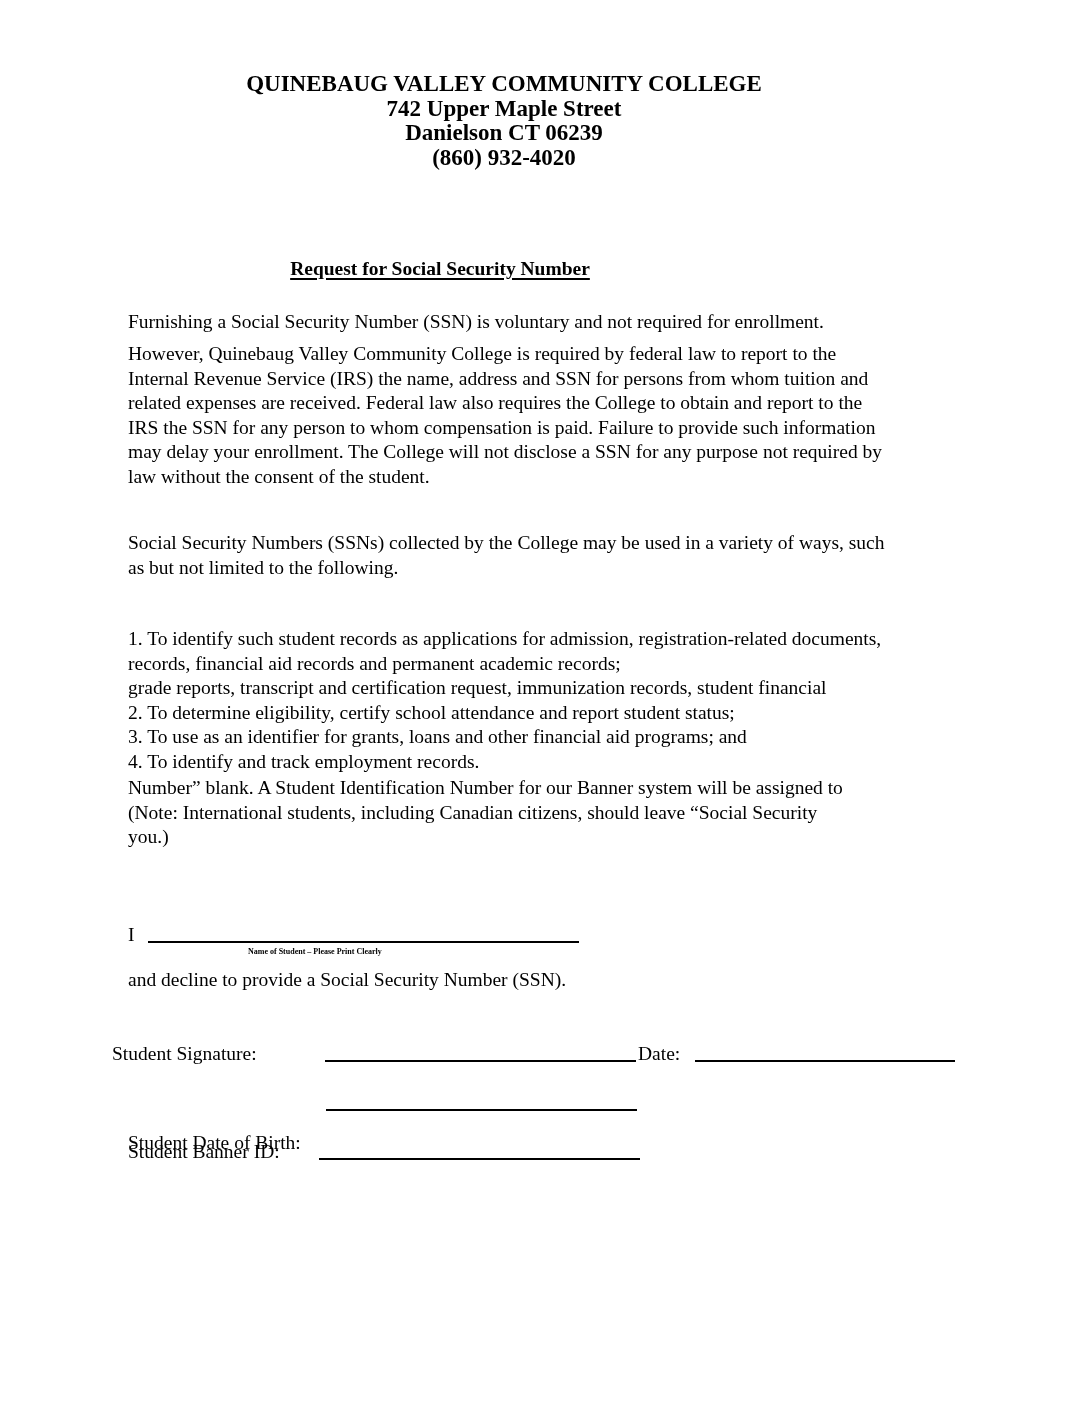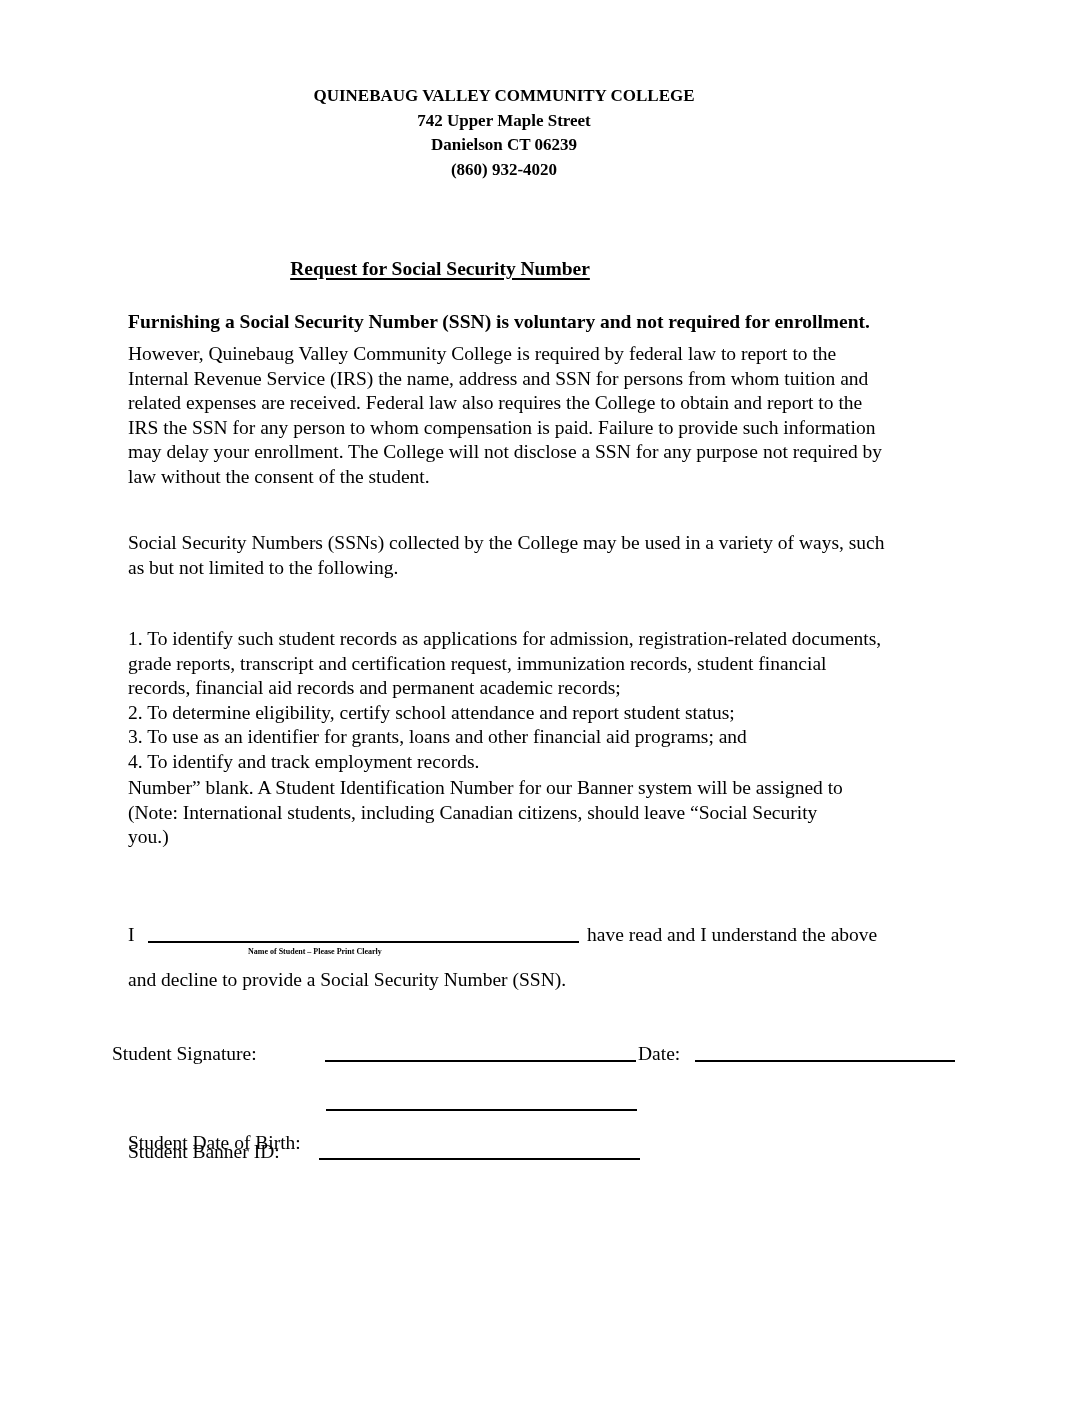--- a/index.html
+++ b/index.html
@@ -17,25 +17,25 @@
     }
     .page {
       position: absolute;
       left: 0; top: 0;
       width: 1088px;
       height: 1408px;
     }
     .header {
       position: absolute;
       left: 0;
-      top: 84px;
+      top: 72px;
       width: 1008px;
       text-align: center;
       font-weight: bold;
-      font-size: 17px;
+      font-size: 23px;
       line-height: 24.5px;
     }
     .header .line { display: block; }
     .title {
       position: absolute;
       left: 0;
       top: 257px;
       width: 880px;
       text-align: center;
       font-weight: bold;
@@ -79,57 +79,56 @@
     <span class="line">QUINEBAUG VALLEY COMMUNITY COLLEGE</span>
     <span class="line">742 Upper Maple Street</span>
     <span class="line">Danielson CT  06239</span>
     <span class="line">(860) 932-4020</span>
   </div>
 
   <div class="title">
     <span>Request for Social Security Number</span>
   </div>
 
-  <div class="para" style="top:310px;font-weight:bold;">
+  <div class="para" style="top:310px;">
     <span class="line">Furnishing a Social Security Number (SSN) is voluntary and not required for enrollment.</span>
   </div>
 
   <div class="para" style="top:342px;">
     <span class="line">However, Quinebaug Valley Community College is required by federal law to report to the</span>
     <span class="line">Internal Revenue Service (IRS) the name, address and SSN for persons from whom tuition and</span>
     <span class="line">related expenses are received.  Federal law also requires the College to obtain and report to the</span>
     <span class="line">IRS the SSN for any person to whom compensation is paid. Failure to provide such information</span>
     <span class="line">may delay your enrollment. The College will not disclose a SSN for any purpose not required by</span>
     <span class="line">law without the consent of the student.</span>
   </div>
 
   <div class="para" style="top:531px;">
     <span class="line">Social Security Numbers (SSNs) collected by the College may be used in a variety of ways, such</span>
     <span class="line">as but not limited to the following.</span>
   </div>
 
   <div class="para" style="top:627px;">
     <span class="line">1.  To identify such student records as applications for admission, registration-related documents,</span>
+    <span class="line">records, financial aid records and permanent academic records;</span>
     <span class="line">grade reports, transcript and certification request, immunization records, student financial</span>
-    <span class="line">records, financial aid records and permanent academic records;</span>
     <span class="line">2.  To determine eligibility, certify school attendance and report student status;</span>
     <span class="line">3.  To use as an identifier for grants, loans and other financial aid programs; and</span>
     <span class="line">4.  To identify and track employment records.</span>
   </div>
 
   <div class="para" style="top:776px;">
     <span class="line">Number” blank.   A Student Identification Number for our Banner system will be assigned to</span>
     <span class="line">(Note: International students, including Canadian citizens, should leave “Social Security</span>
     <span class="line">you.)</span>
   </div>
 
   <span class="abs" style="left:128px; top:923px;">I</span>
   <div class="rule" style="left:148px; top:941px; width:431px;"></div>
   <span class="caption" style="left:248px; top:947px;">Name of Student – Please Print Clearly</span>
-  <span class="abs" style="left:587px; top:923px;">have read and I understand the above</span>
   <span class="abs" style="left:128px; top:968px;">and decline to provide a Social Security Number (SSN).</span>
 
   <span class="abs" style="left:112px; top:1042px;">Student Signature:</span>
   <div class="rule" style="left:325px; top:1060px; width:311px;"></div>
   <span class="abs" style="left:638px; top:1042px;text-align:right;">Date:</span>
   <div class="rule" style="left:695px; top:1060px; width:260px;"></div>
 
   <span class="abs" style="left:128px; top:1131px;">Student Date of Birth:</span>
   <div class="rule" style="left:326px; top:1109px; width:311px;"></div>
 

